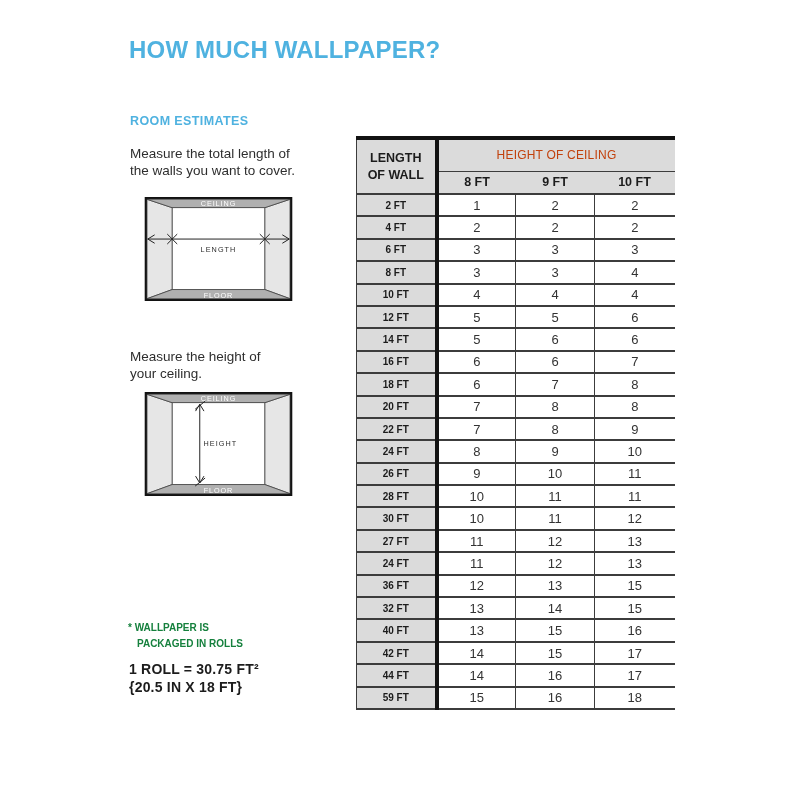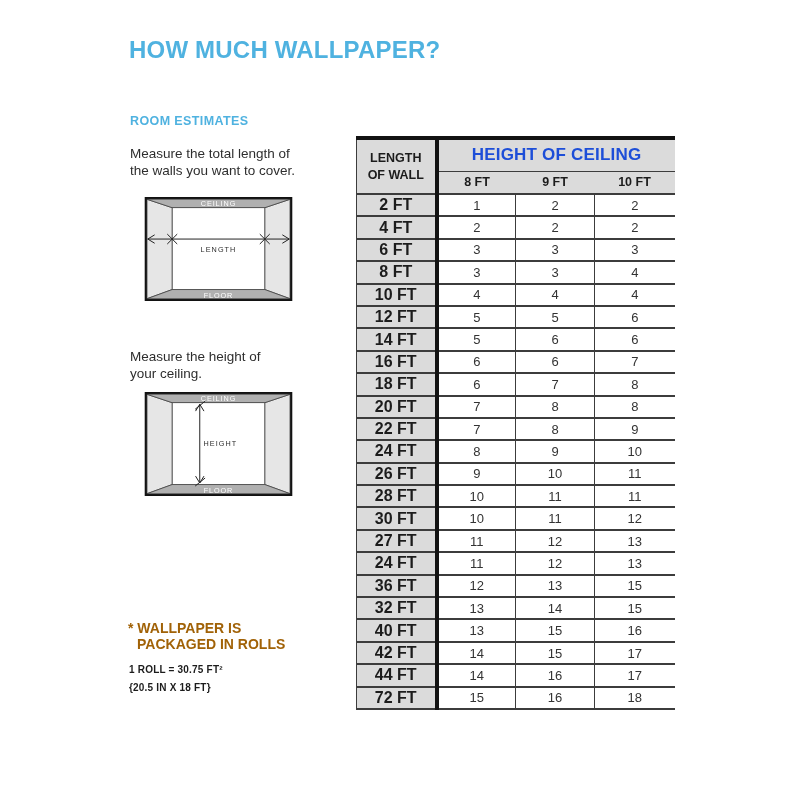--- a/index.html
+++ b/index.html
@@ -28,26 +28,26 @@
   .table-heading{position:absolute;left:356px;top:113px;width:318px;text-align:center;}
   .para{
     position:absolute;left:130px;margin:0;
     font-size:13.5px;line-height:16.5px;color:var(--text);
   }
   .para-1{top:146px;}
   .para-2{top:349px;}
   .para-3{top:549px;}
   .footnote{
     position:absolute;left:128px;top:620px;margin:0;
-    font-size:14px;line-height:16px;font-weight:bold;color:#a16207;
+    font-size:10px;line-height:16px;font-weight:bold;color:#15803d;
   }
   .footnote .indent{margin-left:9px;}
   .roll-info{
     position:absolute;left:129px;top:661px;margin:0;
-    font-size:10px;line-height:17.5px;font-weight:bold;color:#1c1c1c;letter-spacing:.2px;
+    font-size:14px;line-height:17.5px;font-weight:bold;color:#1c1c1c;letter-spacing:.2px;
   }
   .diagram{position:absolute;left:122px;width:193px;height:104px;}
   .diagram-1{top:197px;}
   .diagram-2{top:392px;}
   .diagram svg{display:block;width:100%;height:100%;}
   .room-outer{fill:#ffffff;stroke:var(--border-black);stroke-width:3;}
   .room-band{fill:var(--band-gray);stroke:var(--line-dark);stroke-width:1;}
   .room-wall{fill:var(--wall-gray);stroke:var(--line-dark);stroke-width:1;}
   .room-inner{fill:#ffffff;stroke:var(--line-dark);stroke-width:1;}
   .band-label{fill:#ffffff;font-size:9.5px;letter-spacing:1.2px;}
@@ -61,29 +61,29 @@
     border-top:4px solid var(--border-black);
     border-left:1.5px solid var(--line-dark);
   }
   .rolls-table th,.rolls-table td{padding:0;text-align:center;vertical-align:middle;}
   .corner-header{
     background:var(--cell-gray);font-size:12.5px;font-weight:bold;line-height:1.3;
     border-right:4px solid var(--border-black);
     border-bottom:2px solid var(--line-dark);color:#1c1c1c;
   }
   .group-header{
-    background:var(--cell-gray);font-size:17px;font-weight:bold;height:33px;
-    border-bottom:1.5px solid var(--line-dark);color:#1d4ed8;letter-spacing:.2px;
+    background:var(--cell-gray);font-size:12px;font-weight:normal;height:33px;
+    border-bottom:1.5px solid var(--line-dark);color:#c2410c;letter-spacing:.2px;
   }
   .sub-header{
     background:var(--cell-gray);font-size:12.5px;font-weight:bold;height:23px;
     border-bottom:2px solid var(--line-dark);color:#1c1c1c;
   }
   .rolls-table tbody th{
-    background:var(--cell-gray);font-size:16px;font-weight:bold;height:22.4px;
+    background:var(--cell-gray);font-size:10px;font-weight:bold;height:22.4px;
     border-right:4px solid var(--border-black);
     border-bottom:2px solid var(--line-dark);color:#1c1c1c;
   }
   .rolls-table tbody td{
     background:#fff;font-size:13px;font-weight:normal;color:#333;
     border-bottom:2px solid var(--line-dark);
     border-left:1.5px solid var(--line-dark);
   }
   .rolls-table tbody td:nth-child(2){border-left:none;}
 </style>
@@ -301,21 +301,21 @@
           <td>15</td>
           <td>17</td>
         </tr>
         <tr>
           <th>44 FT</th>
           <td>14</td>
           <td>16</td>
           <td>17</td>
         </tr>
         <tr>
-          <th>72 FT</th>
+          <th>59 FT</th>
           <td>15</td>
           <td>16</td>
           <td>18</td>
         </tr>
       </tbody>
   </table>
 
 </div>
 
 </body></html>

